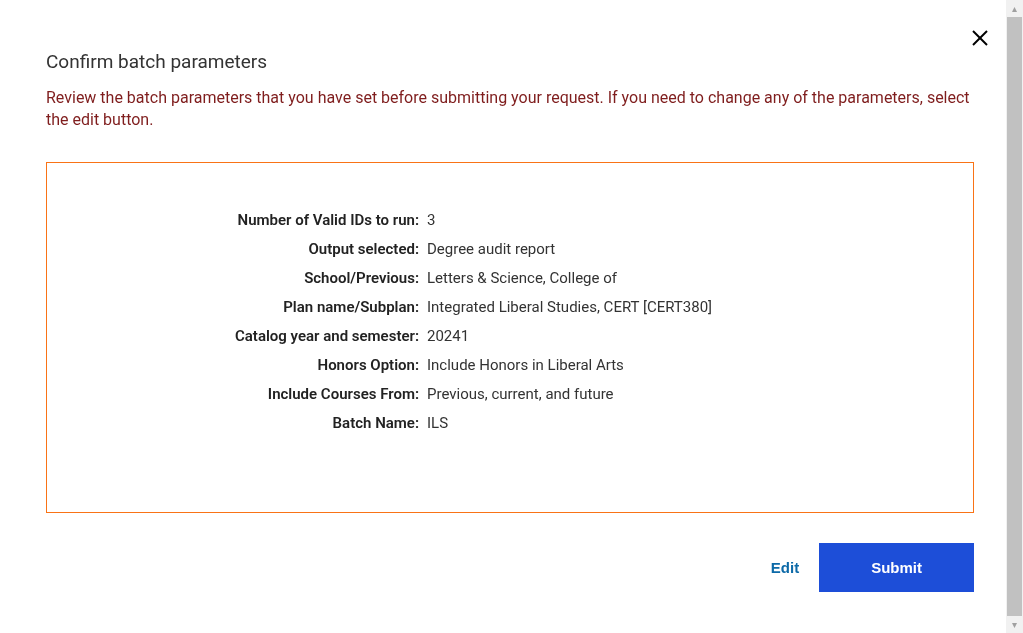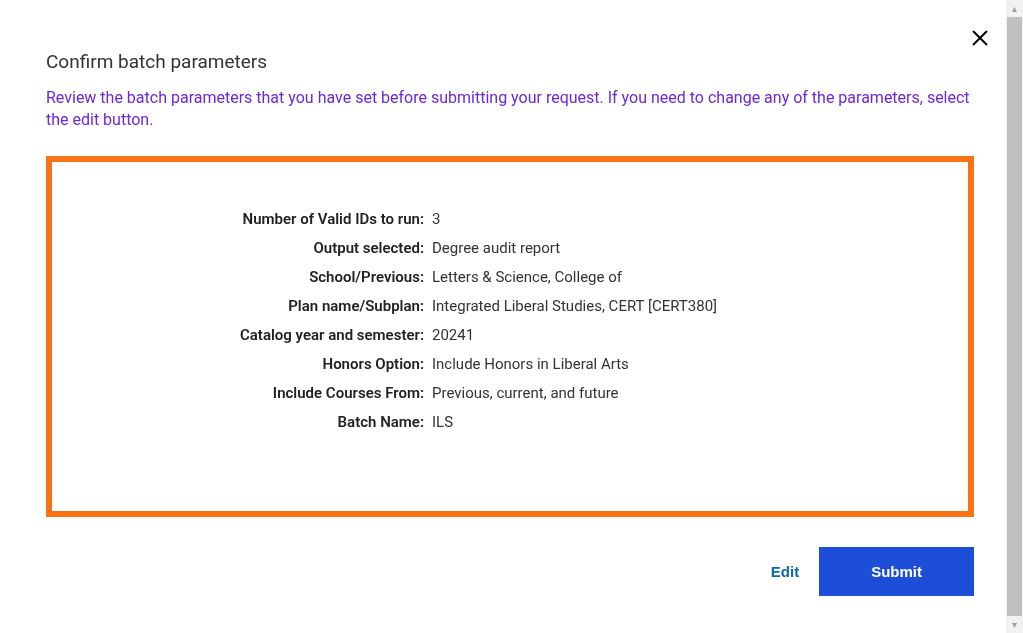--- a/index.html
+++ b/index.html
@@ -73,26 +73,26 @@
       padding: 50px 32px 0 46px;
     }
     .dialog-title {
       font-size: 19px;
       font-weight: 400;
       color: #333333;
       margin-bottom: 14px;
     }
     .dialog-desc {
       font-size: 16px;
-      color: #6d28d9;
+      color: #7f1d1d;
       line-height: 1.4;
-      margin-bottom: 24px;
+      margin-bottom: 30px;
     }
     .params-box {
-      border: 6px solid #f97316;
+      border: 1px solid #f97316;
       padding: 48px 30px 80px 30px;
     }
     .param-grid {
       display: flex;
       flex-direction: column;
       gap: 11px;
     }
     .param-row {
       display: flex;
       align-items: baseline;

